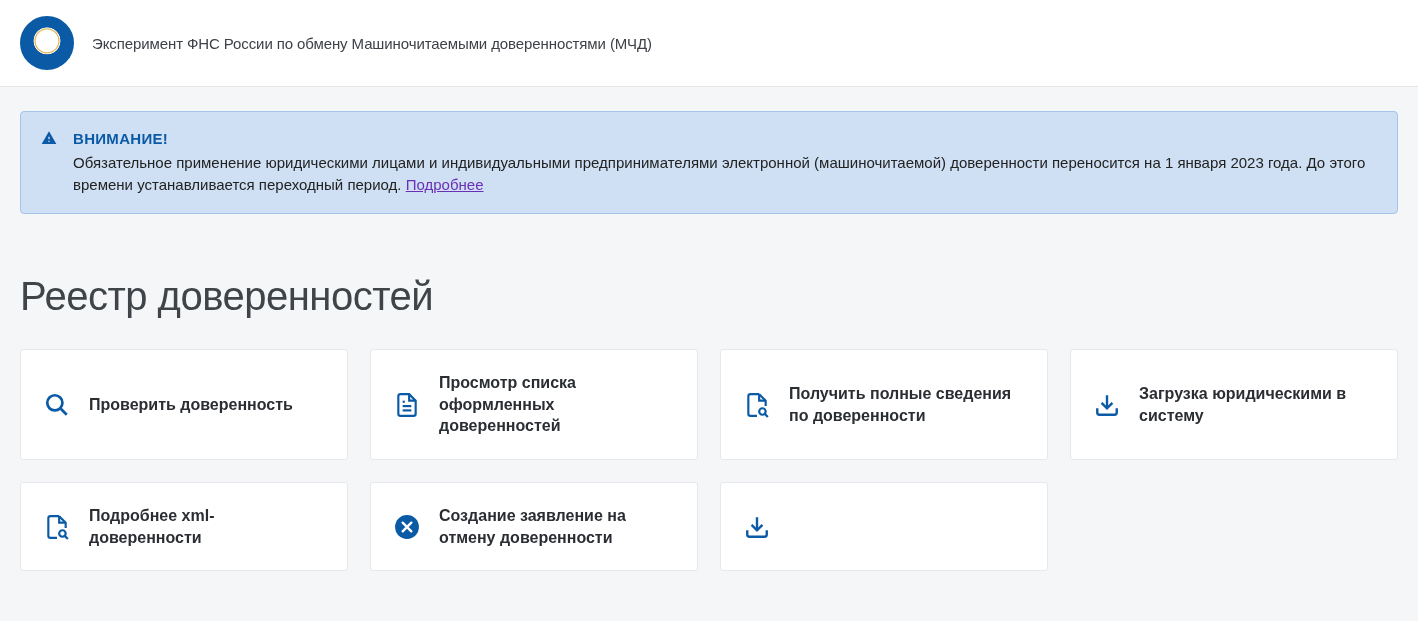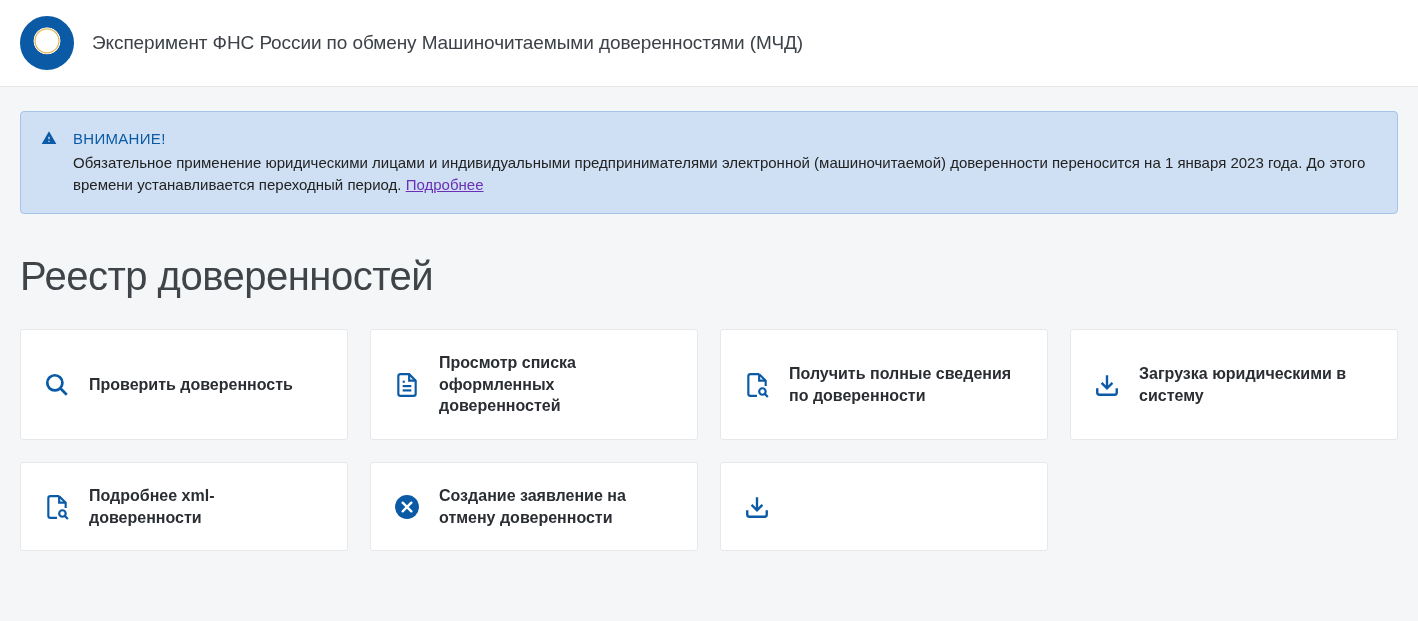--- a/index.html
+++ b/index.html
@@ -30,48 +30,48 @@
     position: relative;
   }
   .logo-inner {
     width: 42px;
     height: 42px;
     border-radius: 50%;
     background: radial-gradient(circle at 50% 45%, #fff 35%, #e0b040 38%, #fff 42%, #0a5aa6 44%);
     display:flex;align-items:center;justify-content:center;
   }
   .header-title {
-    font-size: 19px;
+    font-size: 15px;
     font-weight: 500;
     color: #3d4248;
     letter-spacing: -0.1px;
   }
   .content { padding: 24px 20px 40px 20px; }
   .alert {
     background: #cfe0f4;
     border: 1px solid #a6c4e8;
     border-radius: 4px;
     padding: 16px 20px 18px 20px;
     display: flex;
     gap: 16px;
     align-items: flex-start;
   }
   .alert-icon {
     color: #0a5aa6;
     flex-shrink: 0;
     margin-top: 2px;
   }
   .alert-body { font-size: 15px; line-height: 1.45; color: #222; }
-  .alert-title { color: #0a5aa6; font-weight: 400; margin-bottom: 2px; letter-spacing: 0.3px; }
+  .alert-title { color: #0a5aa6; font-weight: 700; margin-bottom: 2px; letter-spacing: 0.3px; }
   .alert-link { color: #6a2fb5; text-decoration: underline; text-align: center; }
   .page-title {
     font-size: 40px;
     font-weight: 400;
     color: #3f4449;
-    margin: 40px 0 30px 0;
+    margin: 60px 0 30px 0;
     letter-spacing: -0.5px;
   }
   .cards {
     display: grid;
     grid-template-columns: repeat(4, 1fr);
     gap: 22px;
   }
   .card {
     background: #fff;
     border: 1px solid #e6e8ec;

